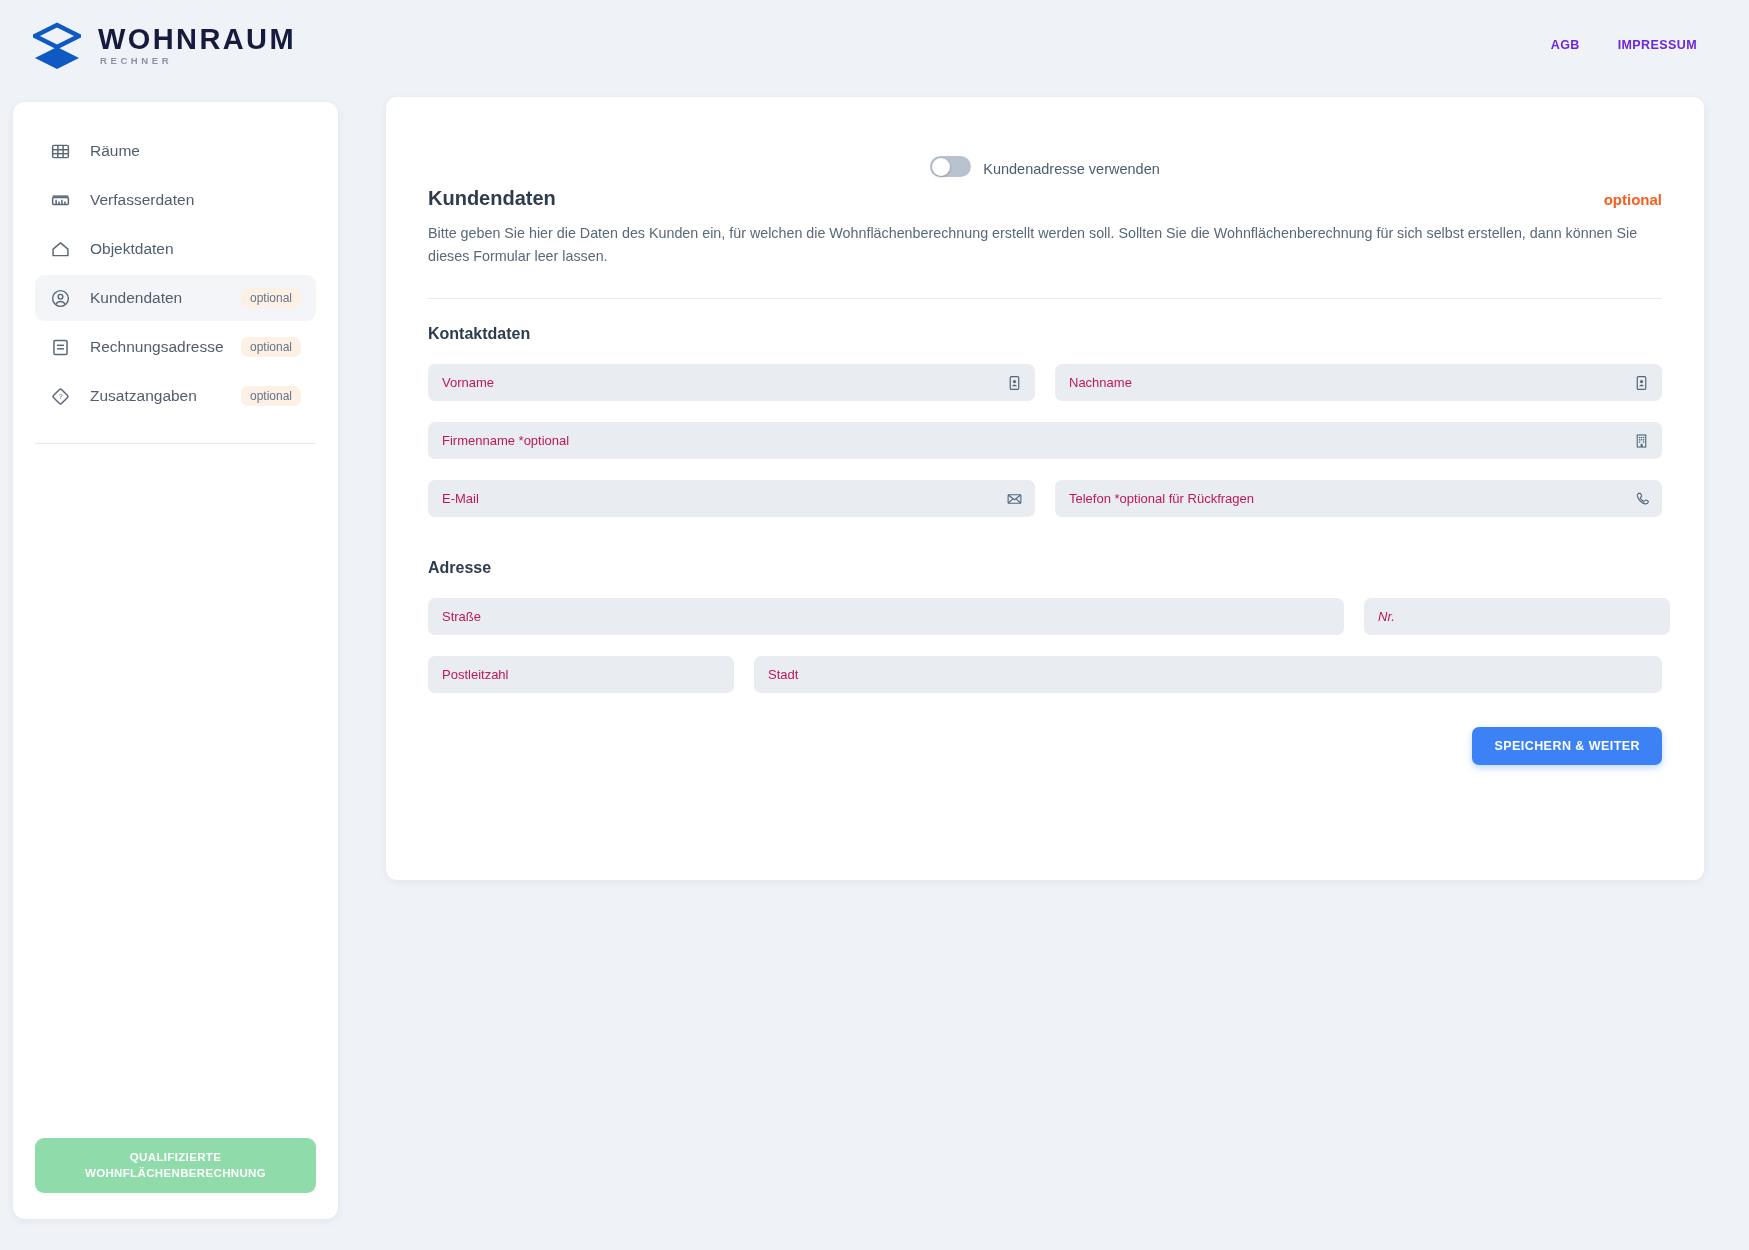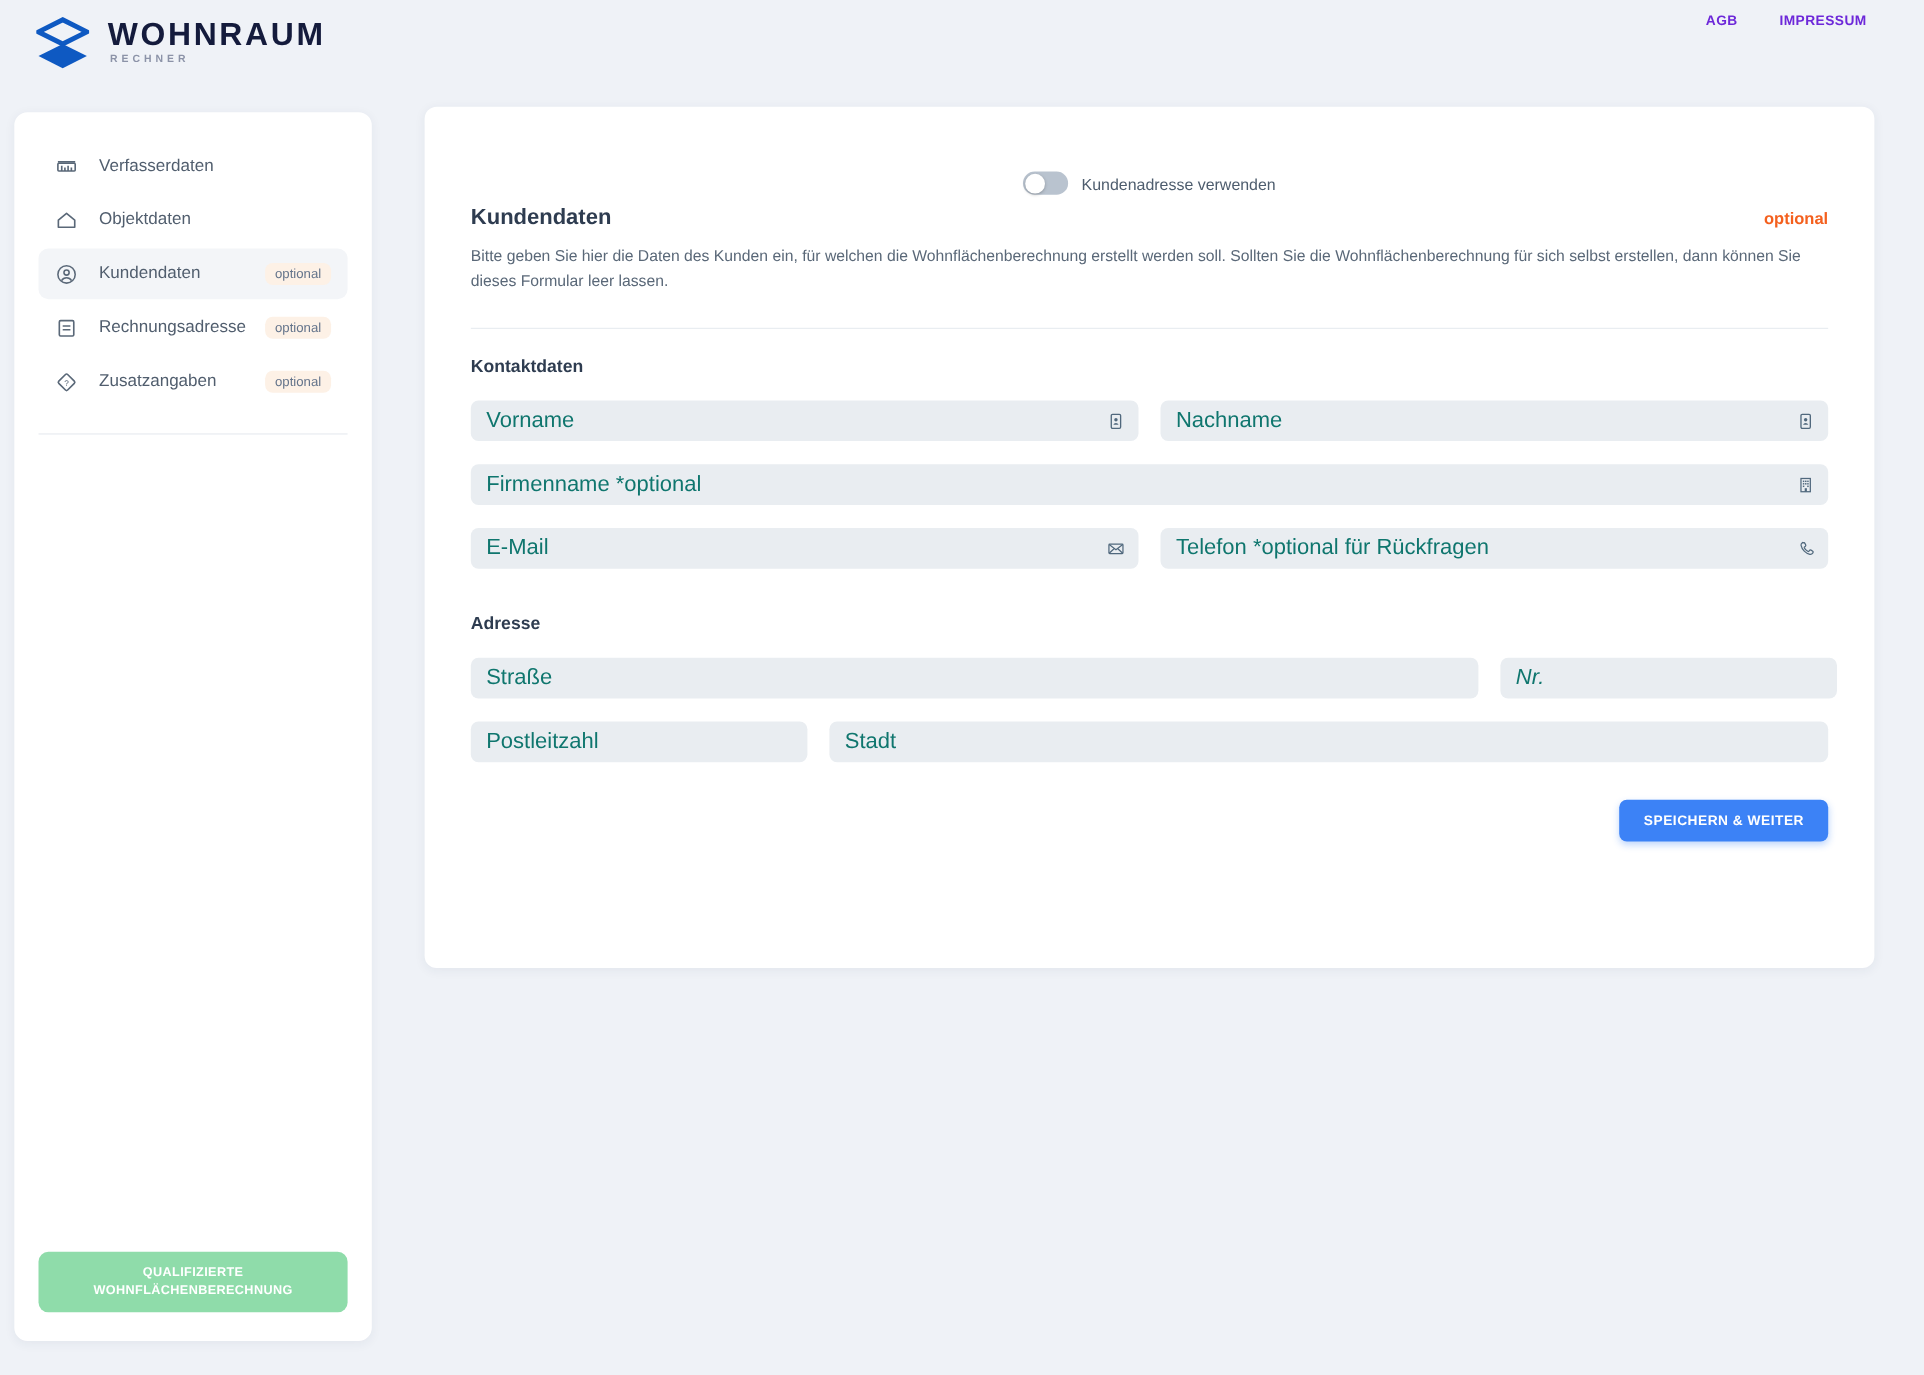--- a/index.html
+++ b/index.html
@@ -5,23 +5,23 @@
   * { box-sizing: border-box; margin: 0; padding: 0; }
   html, body {
     width: 1749px; height: 1250px;
     background: #eff2f7;
     font-family: "Liberation Sans", sans-serif;
     overflow: hidden;
   }
 
   
   .header {
-    position: absolute; top: 12px; left: 0;
+    position: absolute; top: 0; left: 0;
     width: 1749px; height: 90px;
-    display: flex; align-items: flex-start;
+    display: flex; align-items: center;
     padding: 0 30px 0 33px;
   }
   .logo-wrap { display: flex; align-items: center; gap: 17px; }
   .logo-mark { width: 48px; height: 52px; position: relative; }
   .logo-text-block { display: flex; flex-direction: column; gap: 2px; }
   .logo-title {
     font-size: 29px; font-weight: 700; color: #141b3c;
     letter-spacing: 2.4px; line-height: 1;
   }
   .logo-sub {
@@ -114,21 +114,21 @@
   .divider { margin-top: 30px; height: 1px; background: #e7ebf0; }
   .sub-title { margin-top: 26px; font-size: 16px; font-weight: 700; color: #2e3c50; }
 
   .field-row { display: flex; gap: 20px; margin-top: 21px; }
   .field {
     position: relative; height: 37px; background: #e9edf1;
     border-radius: 7px; display: flex; align-items: center;
     padding: 0 38px 0 14px; cursor: text;
   }
   .field.no-icon { padding-right: 14px; }
-  .field .ph { font-size: 20px; color: #0f766e; white-space: nowrap; }
+  .field .ph { font-size: 13px; color: #be185d; white-space: nowrap; }
   .field .fi {
     position: absolute; right: 12px; top: 50%; transform: translateY(-50%);
     width: 17px; height: 17px; color: #50687d;
   }
   .field .fi svg { width: 100%; height: 100%; display: block; }
 
   .w-half { flex: 1 1 0; }
   .w-full { flex: 1 1 100%; }
   .w-street { flex: 0 0 916px; }
   .w-nr { flex: 0 0 306px; font-style: italic; }
@@ -162,20 +162,32 @@
   </div>
   <div class="header-nav">
     <a class="header-link">AGB</a>
     <a class="header-link">IMPRESSUM</a>
   </div>
 </div>
 
 <div class="sidebar">
   <div class="nav-list">
 
+    <div class="nav-item">
+      <span class="nav-icon">
+        <svg viewBox="0 0 24 24" fill="none" stroke="currentColor" stroke-width="1.7">
+          <rect x="3" y="5" width="18" height="14" rx="1.5"></rect>
+          <line x1="3" y1="10" x2="21" y2="10"></line>
+            <line x1="3" y1="14.5" x2="21" y2="14.5"></line>
+          <line x1="9" y1="5" x2="9" y2="19"></line>
+            <line x1="15" y1="5" x2="15" y2="19"></line>
+        </svg>
+      </span>
+      <span class="nav-label">Räume</span>
+    </div>
 
     <div class="nav-item">
       <span class="nav-icon">
         <svg viewBox="0 0 24 24" fill="none" stroke="currentColor" stroke-width="1.7">
           <rect x="3" y="8.5" width="18" height="8" rx="1"></rect>
           <line x1="3" y1="7" x2="21" y2="7"></line>
           <line x1="7" y1="11" x2="7" y2="16.5"></line>
             <line x1="10.3" y1="13" x2="10.3" y2="16.5"></line>
           <line x1="13.6" y1="11" x2="13.6" y2="16.5"></line>
             <line x1="17" y1="13" x2="17" y2="16.5"></line>

